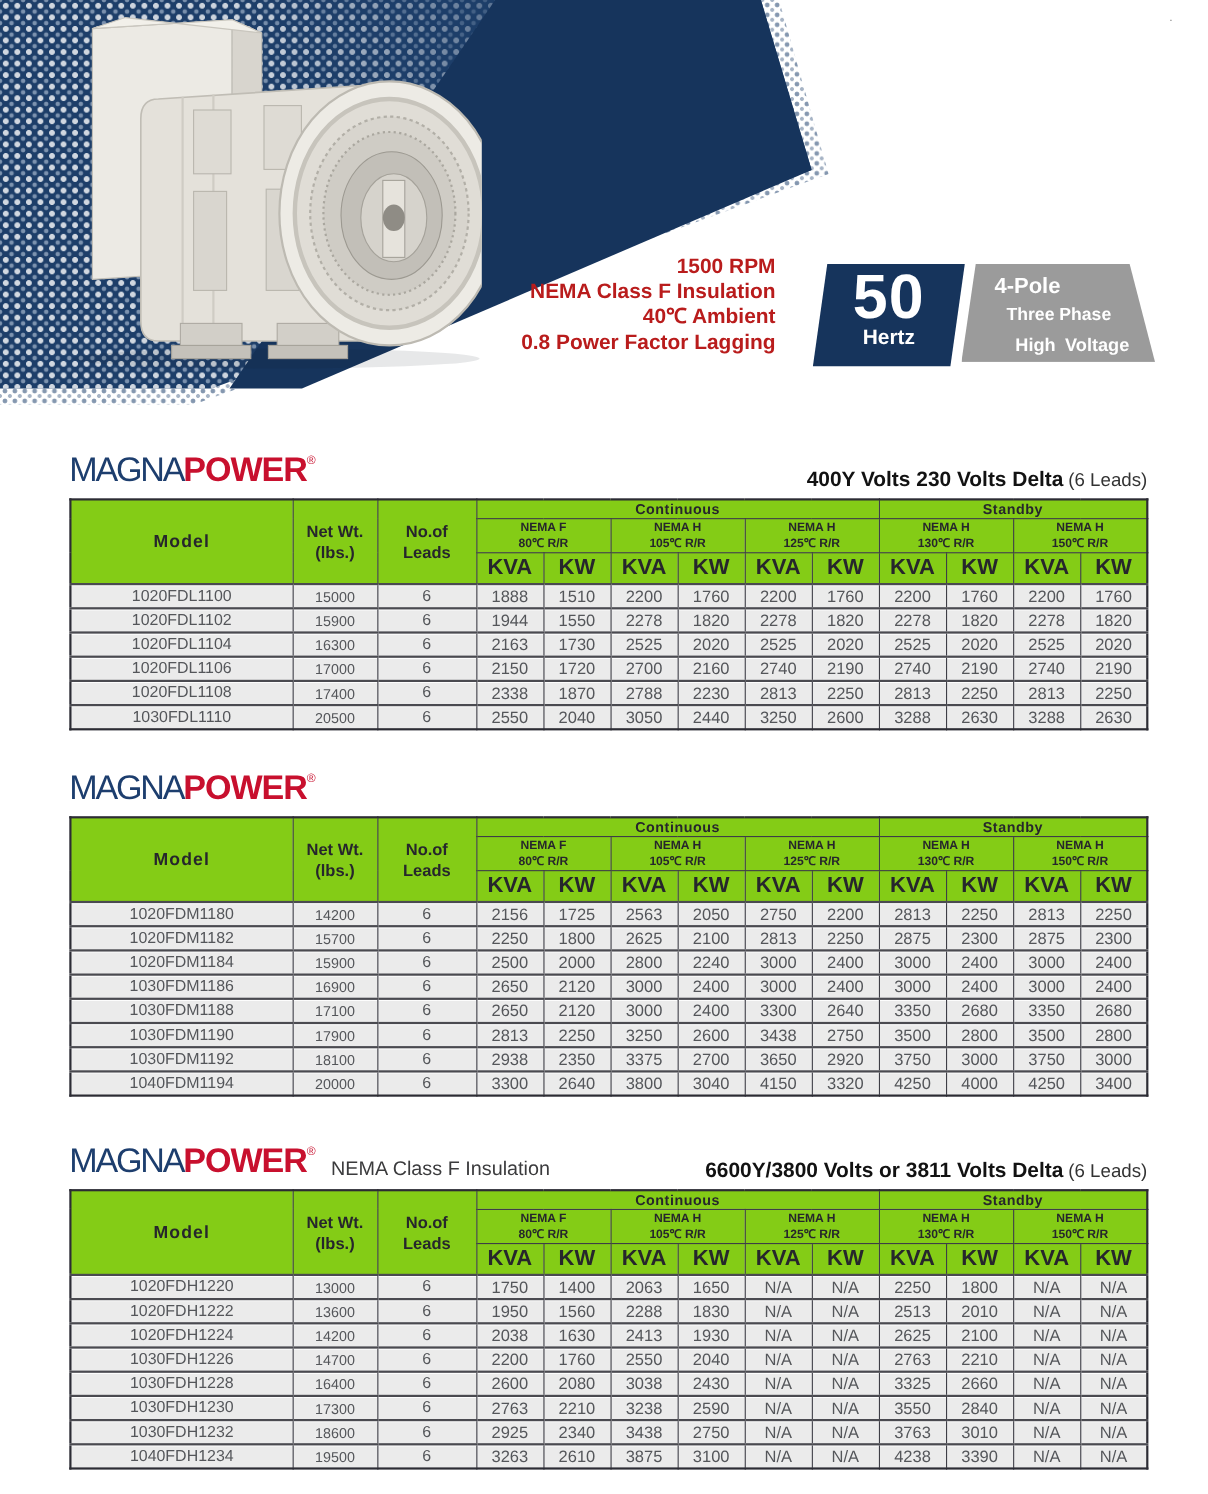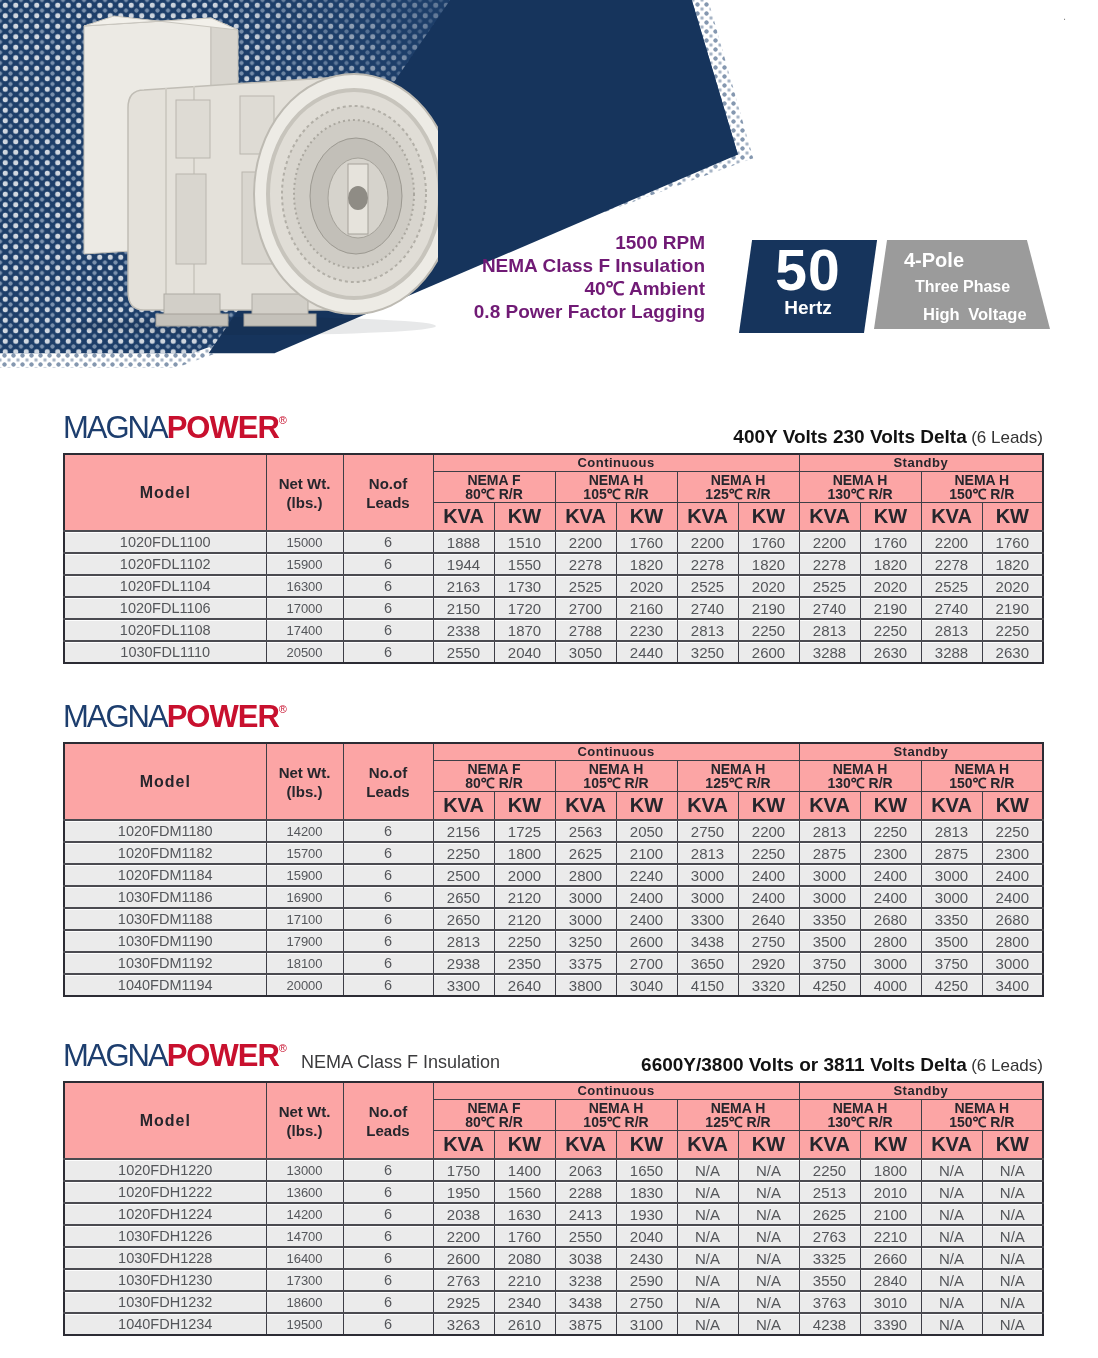--- a/index.html
+++ b/index.html
@@ -27,21 +27,21 @@
     background-position: 0 0, 5.25px 5.25px;
     -webkit-mask-image: linear-gradient(78deg, rgba(0,0,0,.95) 0%, rgba(0,0,0,.9) 26%, rgba(0,0,0,.35) 44%, transparent 60%);
     mask-image: linear-gradient(78deg, rgba(0,0,0,.95) 0%, rgba(0,0,0,.9) 26%, rgba(0,0,0,.35) 44%, transparent 60%); }
   .band-core { position:absolute; inset:0;
     clip-path: polygon(41% 0, 63% 0, 67.2% 42%, 25% 96%, 19% 96%);
     background:#16345c; }
   .generator { position:absolute; left:26px; top:4px; }
   .corner-mark { position:absolute; left:1063px; top:10px; font-size:11px; color:#8a8a8a; }
 
   .specs { position:absolute; right:393px; top:231px; text-align:right;
-    font-size:19px; font-weight:700; color:#701a75; line-height:23px; white-space:nowrap; }
+    font-size:19px; font-weight:700; color:#b91c1c; line-height:23px; white-space:nowrap; }
   .specs sup { font-size:11px; }
 
   .badge-hz { position:absolute; left:739px; top:240px; width:125px; height:93px;
     background:#16345c; transform:skewX(-8deg); transform-origin:0 100%; }
   .badge-hz .unskew { transform:skewX(8deg); width:100%; height:100%;
     display:flex; flex-direction:column; align-items:center; justify-content:flex-start; }
   .hz-num { color:#fff; font-size:57px; font-weight:800; line-height:56px; letter-spacing:1px; margin-top:2px; }
   .hz-lbl { color:#fff; font-size:19px; font-weight:700; line-height:20px; }
   .badge-pole { position:absolute; left:874px; top:240px; width:176px; height:89px;
     background:#9b9b9b; clip-path:polygon(7.4% 0, 86.9% 0, 100% 100%, 0 100%);
@@ -60,25 +60,25 @@
   .logo .reg { color:#c8102e; font-size:11px; vertical-align:top; line-height:18px; }
   .sec-note { margin-left:14px; margin-bottom:5px; font-size:18px; color:#3b3b3d; }
   .sec-title { margin-left:auto; margin-bottom:2px; white-space:nowrap; }
   .t-main { font-size:19px; font-weight:700; color:#121212; }
   .t-suffix { font-size:17px; font-weight:400; color:#333; }
 
   
   table.spec { width:980px; border-collapse:collapse; table-layout:fixed;
     border:2px solid #2c2c34; }
   table.spec th, table.spec td { border:1px solid #3e3e46; text-align:center; vertical-align:middle; }
-  table.spec thead th { background:#fca5a5; color:#26262c; }
+  table.spec thead th { background:#84cc16; color:#26262c; }
   th.h-model { font-size:16px; font-weight:700; letter-spacing:1px; }
   th.h-wt, th.h-leads { font-size:15px; font-weight:700; line-height:19px; }
   th.h-band { font-size:13px; font-weight:700; height:17px; line-height:15px; letter-spacing:.5px; }
-  th.h-grp { font-size:14px; font-weight:700; height:31px; line-height:14px; }
+  th.h-grp { font-size:11px; font-weight:700; height:31px; line-height:14px; }
   th.h-unit { font-size:20px; font-weight:700; height:29px; }
   table.spec tbody td { background:#ebebeb; height:22px; color:#54565a;
     border-top:2px solid #4a4a50; box-shadow:inset 0 1px 0 rgba(255,255,255,.9); }
   td.c-model { font-size:14.5px; color:#5d5f63; }
   td.c-wt { font-size:13px; }
   td.c-lead { font-size:14.5px; }
   td.c-val { font-size:15px; }
 </style>
 </head>
 <body>

